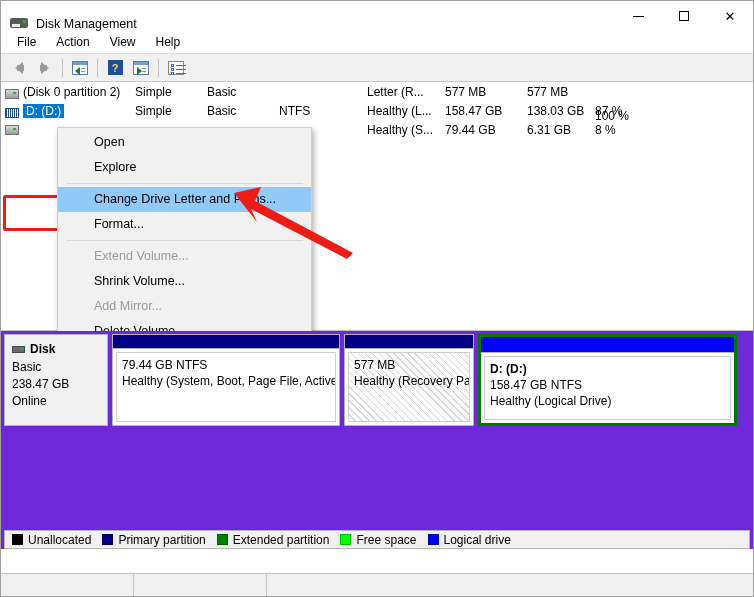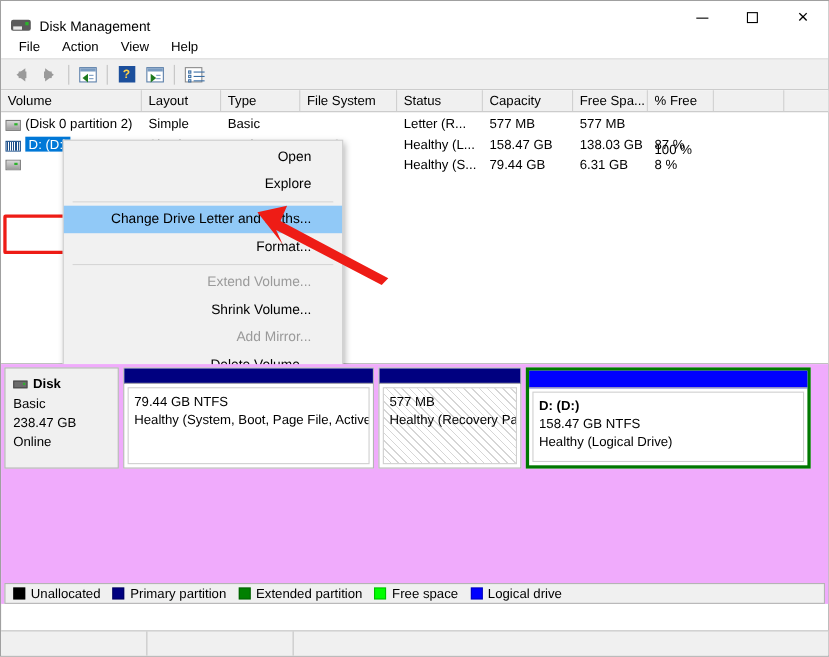--- a/index.html
+++ b/index.html
@@ -59,27 +59,27 @@
   .volico.gray{background:linear-gradient(#d9d9d9,#9a9a9a);border:1px solid #777;box-sizing:border-box;}
   .volico.gray:after{content:"";position:absolute;right:2px;top:2px;width:3px;height:2px;background:#2bb32b;}
   .volico.hatch{background:repeating-linear-gradient(90deg,#1b4f8a 0 1px,#fff 1px 2px);border:1px solid #1b4f8a;box-sizing:border-box;}
   .selname{background:#0078d7;color:#fff;padding:0 3px;}
 
   
   .redbox{position:absolute;border:3px solid #ee1c16;border-radius:2px;pointer-events:none;}
 
   
   .ctxmenu{position:absolute;background:#f1f1f1;border:1px solid #cfcfcf;box-shadow:2px 3px 6px rgba(0,0,0,.30);padding:2px 0;}
-  .ctxitem{height:25px;line-height:25px;padding-left:36px;padding-right:28px;font-size:12.5px;color:#000;white-space:nowrap;text-align:right;}
+  .ctxitem{height:25px;line-height:25px;padding-left:36px;padding-right:28px;font-size:12.5px;color:#000;white-space:nowrap;}
   .ctxitem.disabled{color:#9a9a9a;}
   .ctxitem.sel{background:#91c9f7;}
   .ctxsep{height:1px;background:#d6d6d6;margin:3px 8px 3px 8px;}
 
   
-  .diskpane{position:relative;height:218px;background:#f0abfc;overflow:hidden;}
+  .diskpane{position:relative;height:218px;background:#6d28d9;overflow:hidden;}
   .diskrow{position:absolute;left:3px;top:3px;right:3px;height:92px;display:flex;}
   .diskinfo{width:104px;background:#f0f0f0;border:1px solid #b4b4b4;box-sizing:border-box;padding:6px 0 0 7px;font-size:12px;line-height:17px;}
   .diskinfo .dh{display:flex;align-items:center;font-weight:bold;margin-bottom:1px;}
   .dhico{width:13px;height:7px;background:#6b6b6b;border:1px solid #4a4a4a;box-sizing:border-box;margin-right:5px;position:relative;}
   .dhico:after{content:"";position:absolute;right:1px;top:1px;width:2px;height:2px;background:#2bb32b;}
   .parts{flex:1;display:flex;margin-left:4px;}
   .part{border:1px solid #b4b4b4;background:#fff;box-sizing:border-box;margin-right:4px;position:relative;display:flex;flex-direction:column;}
   .part .bar{height:13px;background:#000080;border-bottom:1px solid #b4b4b4;}
   .part .inner{flex:1;margin:3px;border:1px solid #cfcfcf;background:#fff;padding:4px 0 0 5px;font-size:12px;line-height:16px;overflow:hidden;white-space:nowrap;}
   .part.hatched .inner{background:
@@ -166,31 +166,20 @@
           <span class="r" style="left:7px;top:3px"></span>
         <span class="c" style="top:6px"></span>
           <span class="r" style="left:7px;top:7px"></span>
         <span class="c" style="top:10px"></span>
           <span class="r" style="left:7px;top:11px"></span>
       </span>
     </div>
   </div>
 
   <div class="listwrap">
-    <div class="hdr" id="hdr">
-        <div class="h" style="width: 128px;">Volume</div>
-        <div class="h" style="width: 72px;">Layout</div>
-        <div class="h" style="width: 72px;">Type</div>
-        <div class="h" style="width: 88px;">File System</div>
-        <div class="h" style="width: 78px;">Status</div>
-        <div class="h" style="width: 82px;">Capacity</div>
-        <div class="h" style="width: 68px;">Free Spa...</div>
-        <div class="h" style="width: 60px;">% Free</div>
-        <div class="h" style="width: 64px;"></div>
-      </div>
     <div class="rows" id="rows">
         <div class="row">
           <div class="cell volcell" style="width: 128px;">
             <span class="volico gray"></span>
             <span>(Disk 0 partition 2)</span>
           </div>
           <div class="cell" style="width: 72px;">Simple</div>
           <div class="cell" style="width: 72px;">Basic</div>
           <div class="cell" style="width: 88px;"></div>
           <div class="cell" style="width: 78px;">Letter (R...</div>

